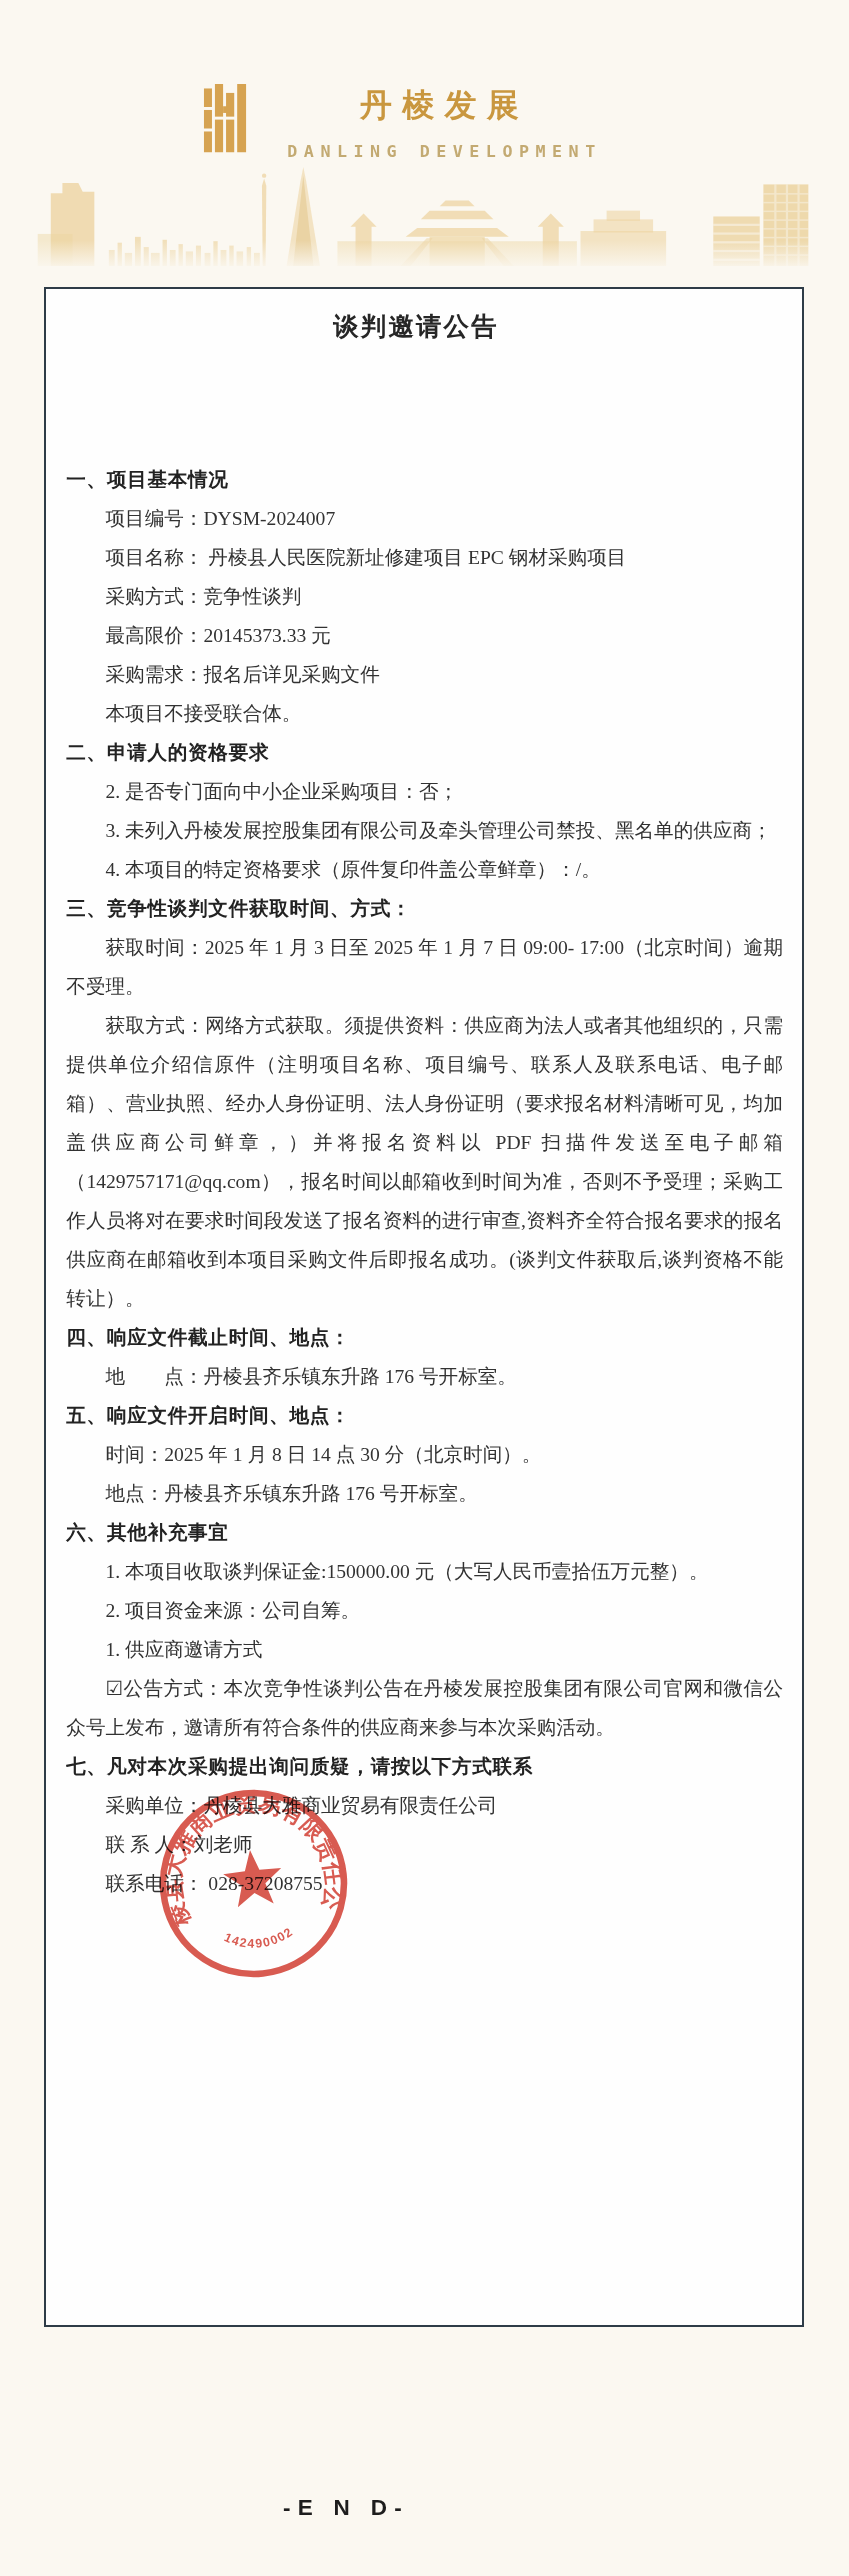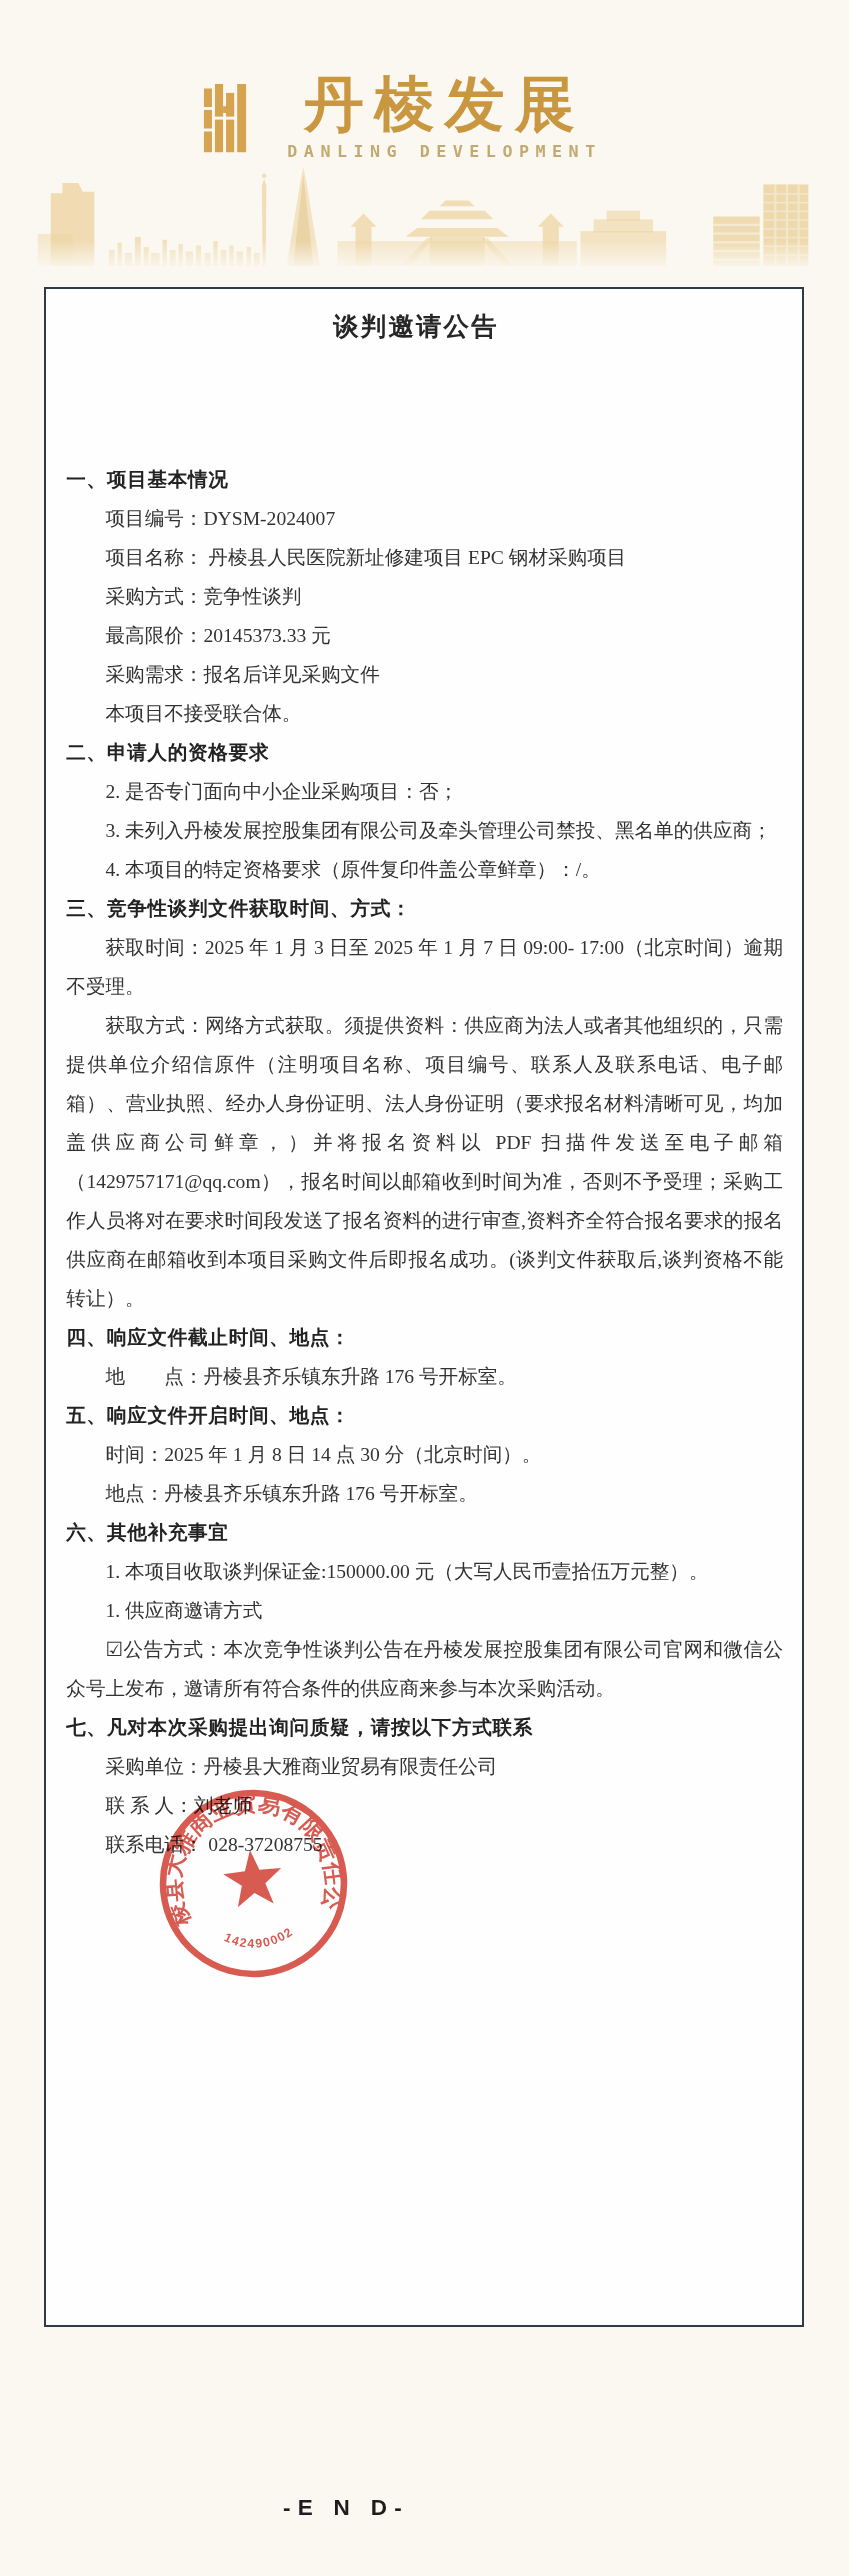--- a/index.html
+++ b/index.html
@@ -16,21 +16,21 @@
   
   .brand{position:absolute;top:0;left:0;width:849px;height:287px;}
   .brand-row{
     position:absolute;top:78px;left:50%;
     transform:translateX(-50%) translateX(-22px);
     display:flex;align-items:flex-start;gap:38px;
   }
   .emblem{display:block;width:46px;height:70px;margin-top:5.8px;}
   .brand-text{display:flex;flex-direction:column;align-items:center;}
   .brand-cn{
-    font-size:60px;line-height:55px;font-weight:700;
+    font-size:32px;line-height:55px;font-weight:700;
     color:#c9973f;letter-spacing:10.2px;
     font-family:"Liberation Serif","DejaVu Serif",serif;
     white-space:nowrap;
   }
   .brand-en{
     margin-top:10.2px;font-size:16.7px;line-height:17.4px;
     color:#c3aa72;letter-spacing:6.5px;font-weight:600;
     font-family:"DejaVu Sans Mono","Liberation Mono",monospace;
     white-space:nowrap;
   }
@@ -232,20 +232,21 @@
         <p class="blk h">五、响应文件开启时间、地点：</p>
 
         <p class="blk p">时间：2025 年 1 月 8 日 14 点 30 分（北京时间）。</p>
 
         <p class="blk p">地点：丹棱县齐乐镇东升路 176 号开标室。</p>
 
         <p class="blk h">六、其他补充事宜</p>
 
         <p class="blk p">1.  本项目收取谈判保证金:150000.00 元（大写人民币壹拾伍万元整）。</p>
 
+        <p class="blk p">2.  项目资金来源：公司自筹。</p>
 
         <p class="blk p">1.  供应商邀请方式</p>
 
         <p class="blk p">☑公告方式：本次竞争性谈判公告在丹棱发展控股集团有限公司官网和微信公众号上发布，邀请所有符合条件的供应商来参与本次采购活动。</p>
 
         <p class="blk h">七、凡对本次采购提出询问质疑，请按以下方式联系</p>
 
         <p class="blk p">采购单位：丹棱县大雅商业贸易有限责任公司</p>
 
         <p class="blk p">联 系 人：刘老师</p>

